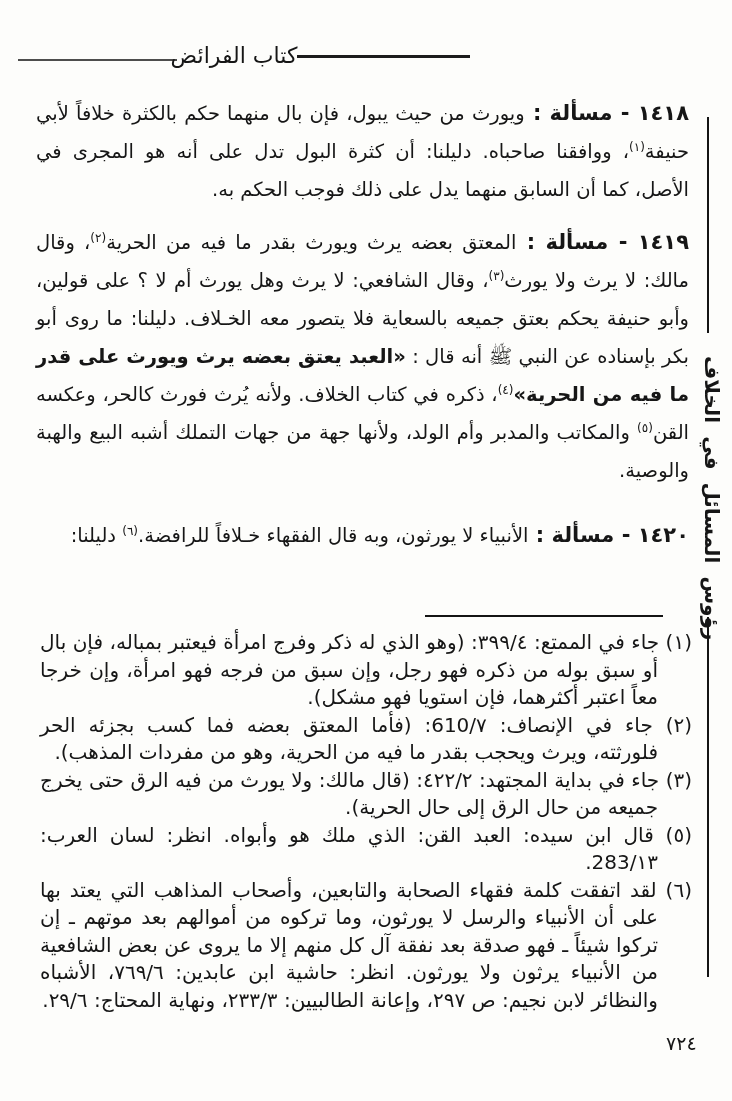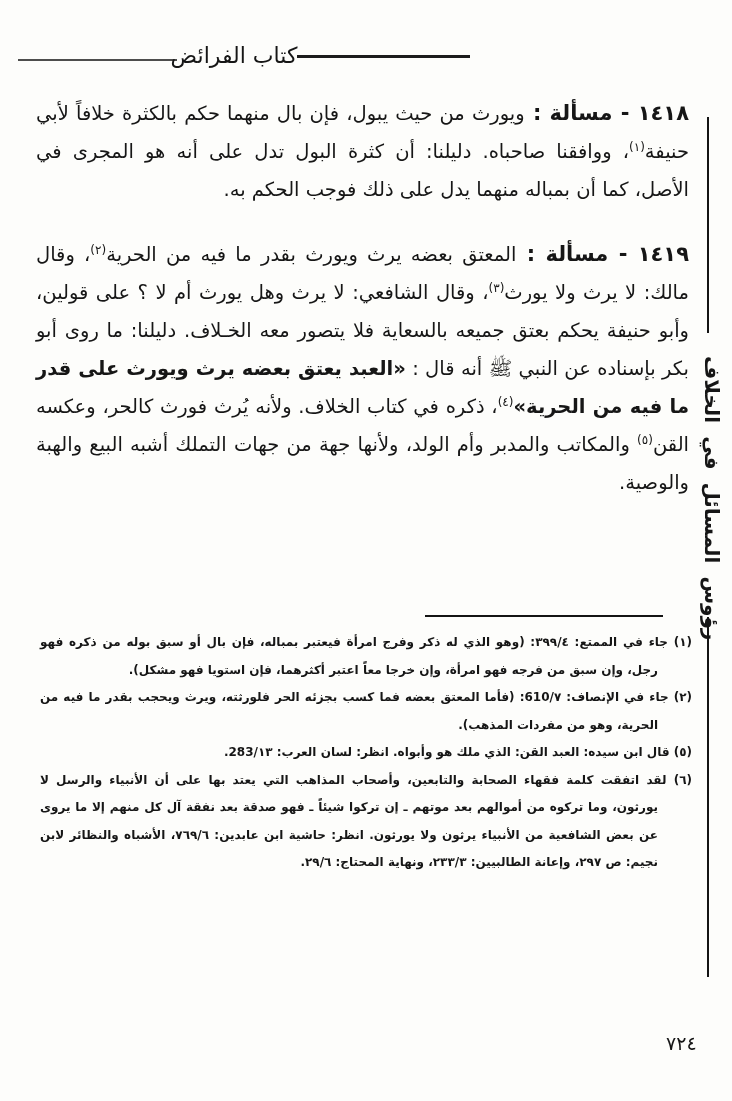--- a/index.html
+++ b/index.html
@@ -34,21 +34,21 @@
   .main-text p.masala:last-child { margin-top:26px; }
   .masala-head { font-weight:bold; font-size:21px;margin-top:28px; }
   .fn-ref { font-size:12px; vertical-align:7px; line-height:0; }
   .hadith { font-weight:bold; }
 
   
   .fn-sep { position:absolute; left:425px; top:615px; width:238px; height:2px; background:#141414; }
   .footnotes {
     position:absolute; top:629px; right:40px; width:652px;
     direction:rtl; text-align:justify;
-    font-size:12px; line-height:27.5px;font-weight:bold;
+    font-size:20px; line-height:27.5px;
   }
   .footnote { margin:0; padding-right:34px; text-indent:-34px; }
 
   
   .side-rule { position:absolute; left:707px; width:2px; background:#141414; }
   .side-rule-top { top:117px; height:216px; }
   .side-rule-bottom { top:617px; height:360px; }
   .side-title {
     position:absolute; top:356px; left:724px;
     transform:rotate(90deg); transform-origin:0 0;
@@ -65,28 +65,30 @@
 </head>
 <body>
 
 <div class="page">
 
   <div class="rule rule-left"></div>
   <h1 class="header-title">كتاب الفرائض</h1>
   <div class="rule rule-right"></div>
 
   <main class="main-text">
-      <p class="masala"><span class="masala-head">١٤١٨ - مسألة : </span><span>ويورث من حيث يبول، فإن بال منهما حكم بالكثرة خلافاً لأبي حنيفة</span><span class="fn-ref">(١)</span><span>، ووافقنا صاحباه. دليلنا: أن كثرة البول تدل على أنه هو المجرى في الأصل، كما أن بمباله منهما يدل على ذلك فوجب الحكم به.</span></p>
+      <p class="masala"><span class="masala-head">١٤١٨ - مسألة : </span><span>ويورث من حيث يبول، فإن بال منهما حكم بالكثرة خلافاً لأبي حنيفة</span><span class="fn-ref">(١)</span><span>، ووافقنا صاحباه. دليلنا: أن كثرة البول تدل على أنه هو المجرى في الأصل، كما أن السابق منهما يدل على ذلك فوجب الحكم به.</span></p>
       <p class="masala"><span class="masala-head">١٤١٩ - مسألة : </span><span>المعتق بعضه يرث ويورث بقدر ما فيه من الحرية</span><span class="fn-ref">(٢)</span><span>، وقال مالك: لا يرث ولا يورث</span><span class="fn-ref">(٣)</span><span>، وقال الشافعي: لا يرث وهل يورث أم لا ؟ على قولين، وأبو حنيفة يحكم بعتق جميعه بالسعاية فلا يتصور معه الخـلاف. دليلنا: ما روى أبو بكر بإسناده عن النبي ﷺ أنه قال : </span><span class="hadith">«العبد يعتق بعضه يرث ويورث على قدر ما فيه من الحرية»</span><span class="fn-ref">(٤)</span><span>، ذكره في كتاب الخلاف. ولأنه يُرث فورث كالحر، وعكسه القن</span><span class="fn-ref">(٥)</span><span> والمكاتب والمدبر وأم الولد، ولأنها جهة من جهات التملك أشبه البيع والهبة والوصية.</span></p>
+      <p class="masala"><span class="masala-head">١٤٢٠ - مسألة : </span><span>الأنبياء لا يورثون، وبه قال الفقهاء خـلافاً للرافضة.</span><span class="fn-ref">(٦)</span><span> دليلنا:</span></p>
     </main>
 
   <div class="fn-sep"></div>
   <section class="footnotes">
       <p class="footnote"><span>(١) </span><span>جاء في الممتع: ٣٩٩/٤: (وهو الذي له ذكر وفرج امرأة فيعتبر بمباله، فإن بال أو سبق بوله من ذكره فهو رجل، وإن سبق من فرجه فهو امرأة، وإن خرجا معاً اعتبر أكثرهما، فإن استويا فهو مشكل).</span></p>
       <p class="footnote"><span>(٢) </span><span>جاء في الإنصاف: 610/٧: (فأما المعتق بعضه فما كسب بجزئه الحر فلورثته، ويرث ويحجب بقدر ما فيه من الحرية، وهو من مفردات المذهب).</span></p>
+      <p class="footnote"><span>(٣) </span><span>جاء في بداية المجتهد: ٤٢٢/٢: (قال مالك: ولا يورث من فيه الرق حتى يخرج جميعه من حال الرق إلى حال الحرية).</span></p>
       <p class="footnote"><span>(٥) </span><span>قال ابن سيده: العبد القن: الذي ملك هو وأبواه. انظر: لسان العرب: 283/١٣.</span></p>
       <p class="footnote"><span>(٦) </span><span>لقد اتفقت كلمة فقهاء الصحابة والتابعين، وأصحاب المذاهب التي يعتد بها على أن الأنبياء والرسل لا يورثون، وما تركوه من أموالهم بعد موتهم ـ إن تركوا شيئاً ـ فهو صدقة بعد نفقة آل كل منهم إلا ما يروى عن بعض الشافعية من الأنبياء يرثون ولا يورثون. انظر: حاشية ابن عابدين: ٧٦٩/٦، الأشباه والنظائر لابن نجيم: ص ٢٩٧، وإعانة الطالبيين: ٢٣٣/٣، ونهاية المحتاج: ٢٩/٦.</span></p>
     </section>
 
   <div class="side-rule side-rule-top"></div>
   <div class="side-title">رؤوس المسائل في الخلاف</div>
   <div class="side-rule side-rule-bottom"></div>
 
   <div class="page-num">٧٢٤</div>
 

